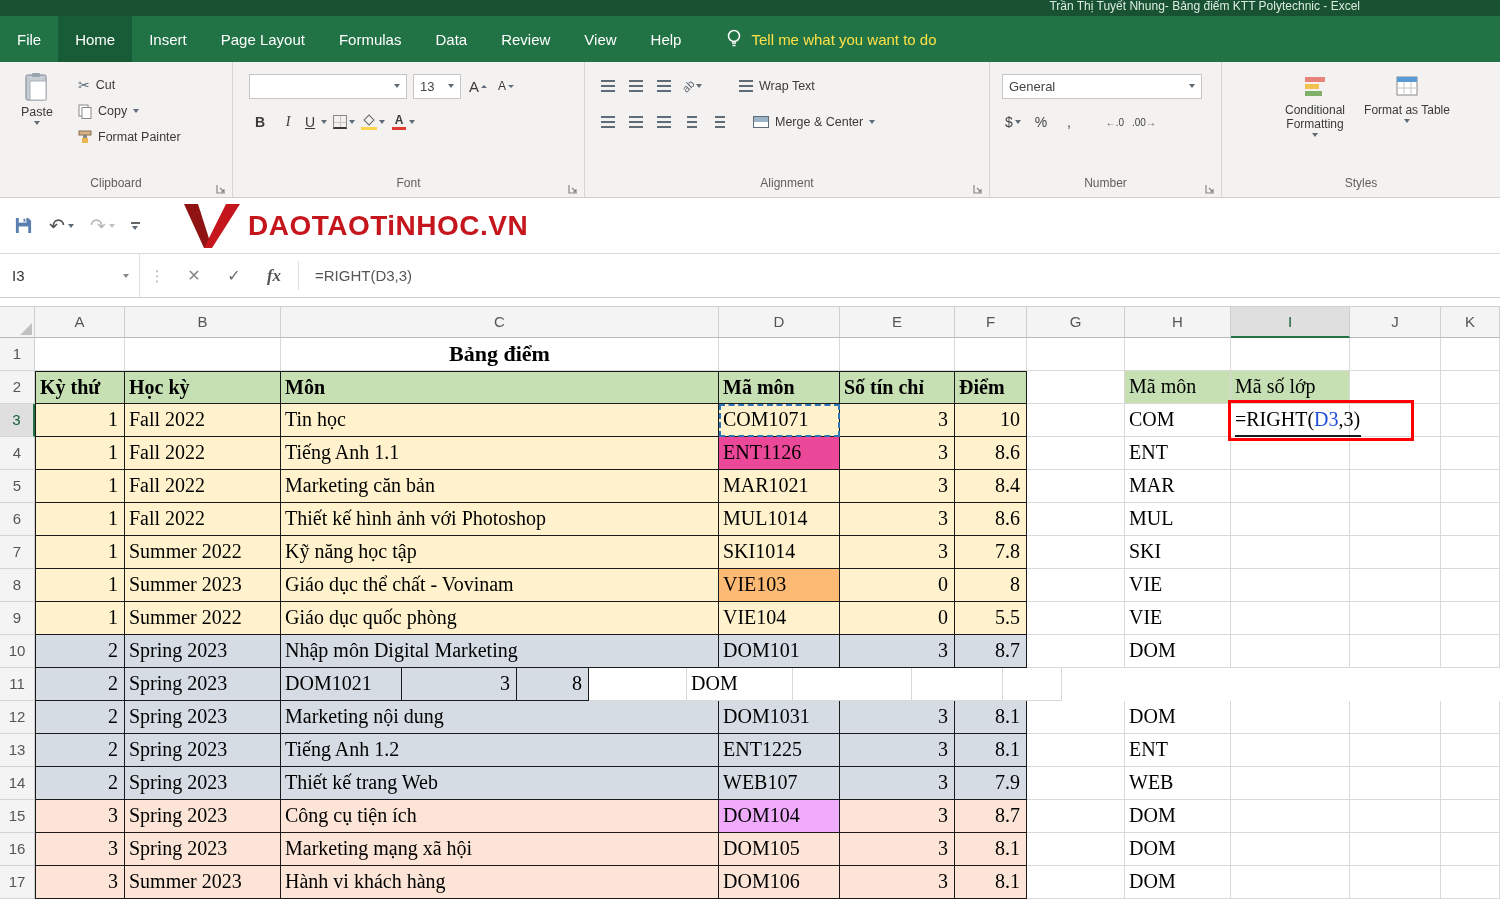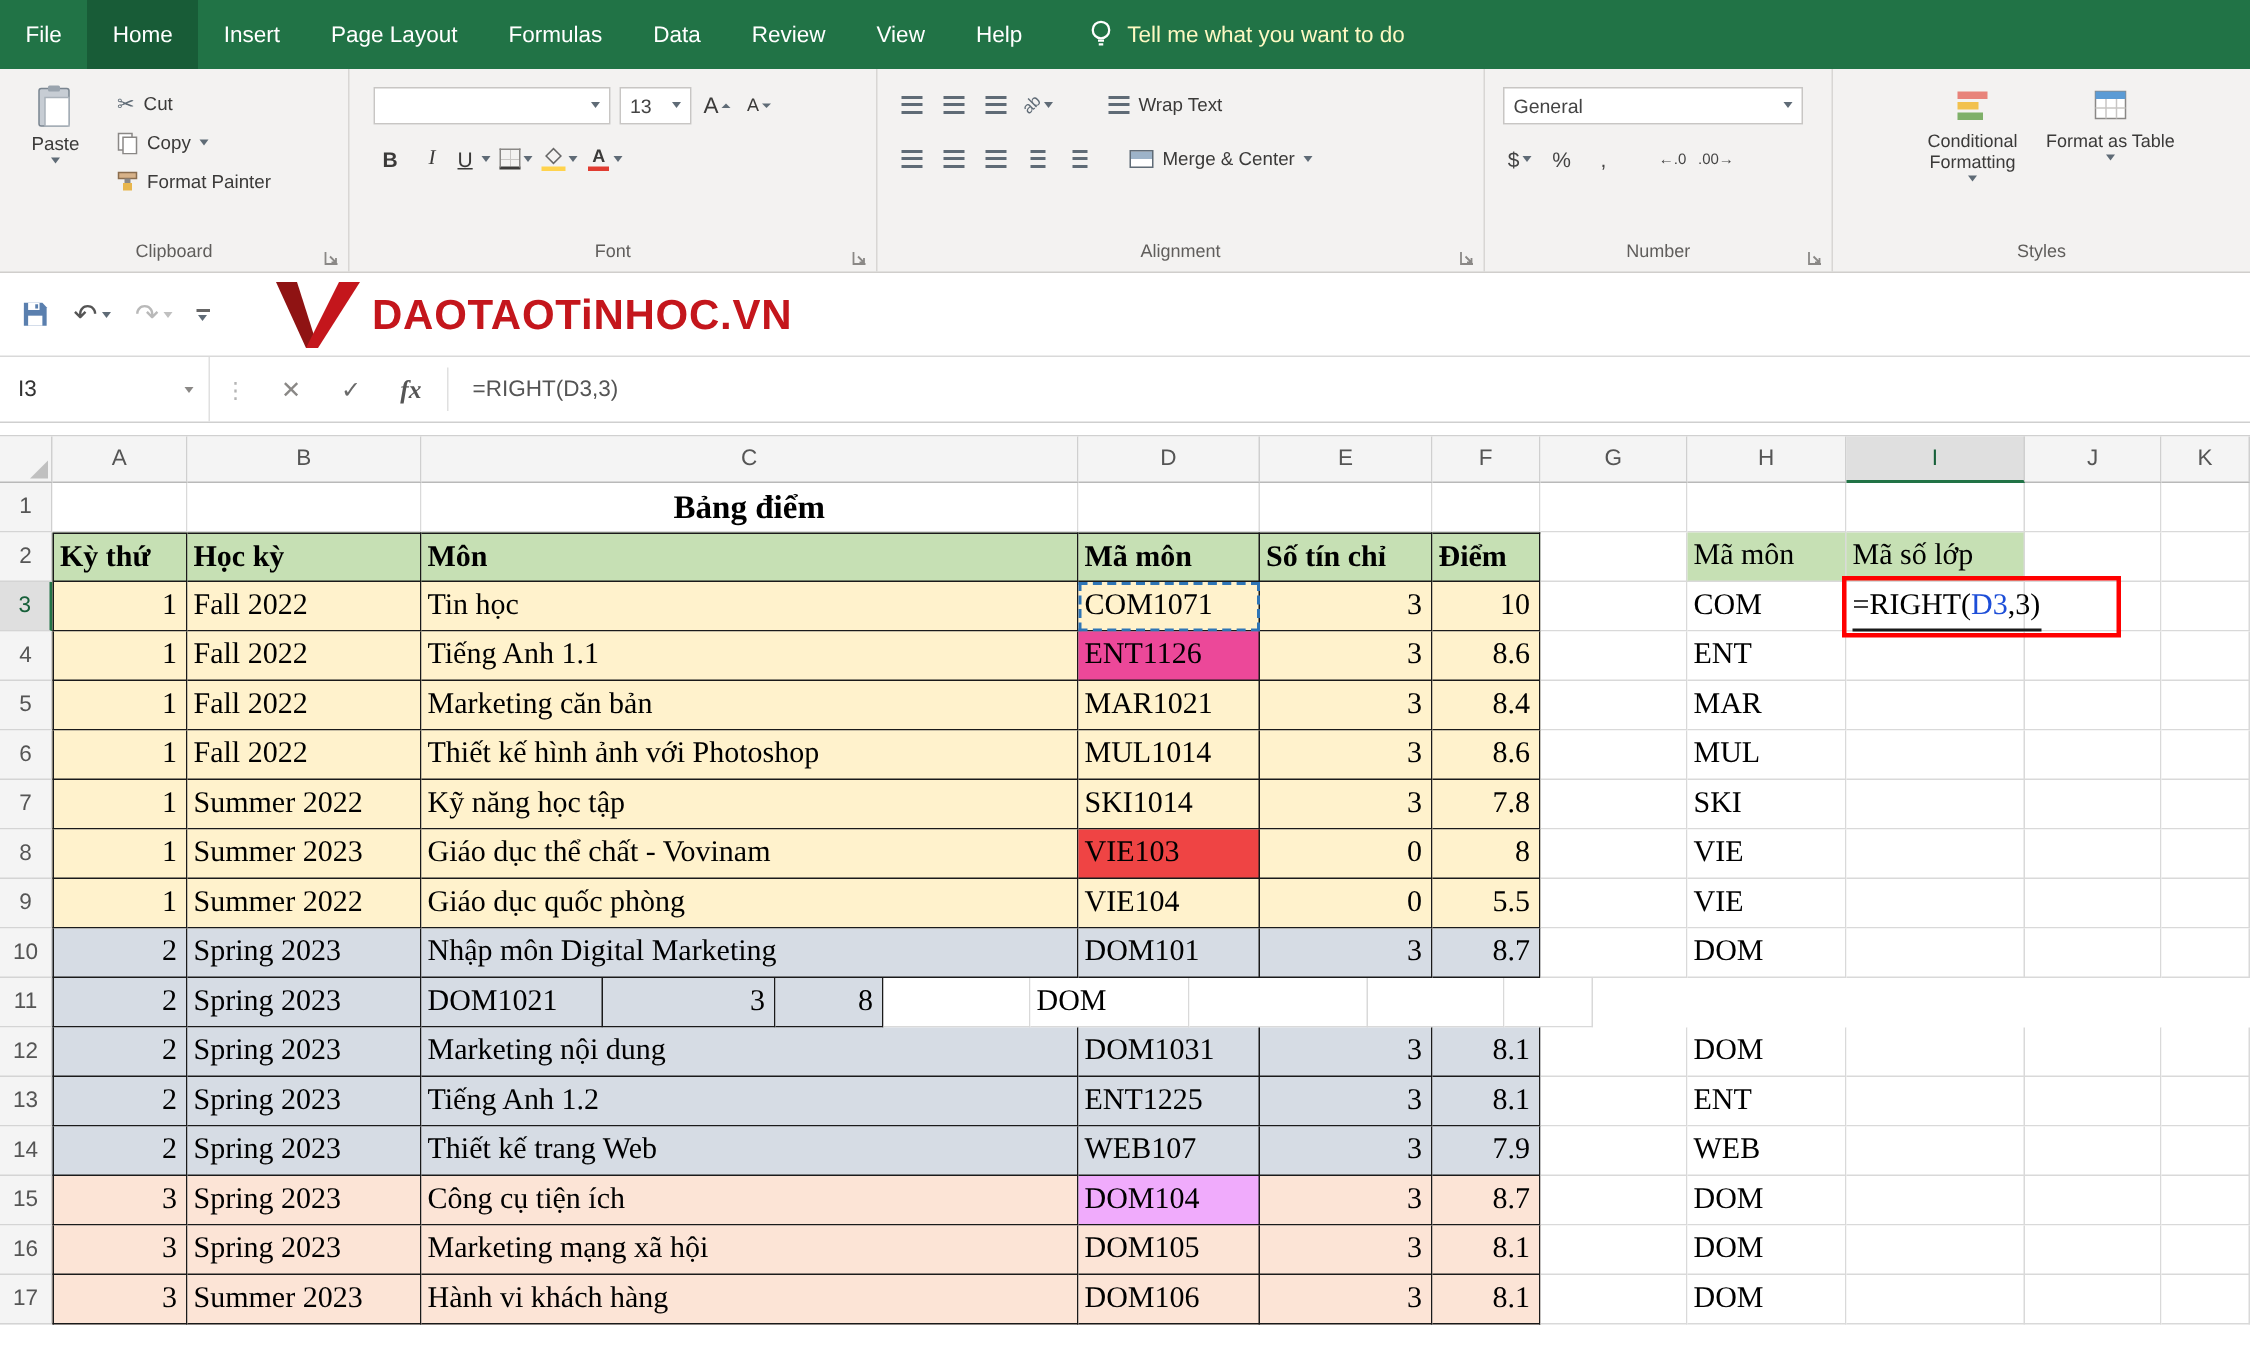--- a/index.html
+++ b/index.html
@@ -7,21 +7,21 @@
   .app{width:1500px;height:900px;position:relative;overflow:hidden}
 
   
   .titlebar{height:16px;background:#185232;display:flex;justify-content:flex-end;align-items:flex-end;padding-right:140px;overflow:hidden}
   .titlebar span{color:#dcebe1;font-size:12px;line-height:19px;white-space:nowrap}
 
   
   .tabsbar{height:46px;background:#217346;display:flex;align-items:stretch}
   .tab{padding:0 17px;display:flex;align-items:center;color:#fff;font-size:15px;cursor:pointer;white-space:nowrap}
   .tab.active{background:#185c37}
-  .tellme{display:flex;align-items:center;gap:9px;margin-left:28px;color:#fef9c3;font-size:15px;white-space:nowrap}
+  .tellme{display:flex;align-items:center;gap:9px;margin-left:28px;color:#fde047;font-size:15px;white-space:nowrap}
 
   
   .ribbon{height:136px;background:#f3f2f1;display:flex;border-bottom:1px solid #d0cecc;color:#3b3a39}
   .rgroup{position:relative;border-right:1px solid #d8d6d4;display:flex;flex-direction:column;flex-shrink:0}
   .gbody{flex:1;display:flex;padding:8px 8px 0}
   .glabel{height:22px;text-align:center;font-size:12px;color:#605e5c;line-height:16px}
   .launcher{position:absolute;right:4px;bottom:5px;width:12px;height:12px;cursor:pointer}
   .crt{width:0;height:0;border-left:3.5px solid transparent;border-right:3.5px solid transparent;border-top:4px solid #5f6b76;display:inline-block;vertical-align:middle}
   .smallbtn{display:flex;align-items:center;gap:6px;height:26px;font-size:12.5px;padding:0 4px;cursor:pointer;white-space:nowrap}
   .pastebtn{width:58px;display:flex;flex-direction:column;align-items:center;cursor:pointer;padding-top:2px}
@@ -93,20 +93,23 @@
   .cell.selcell{overflow:visible;z-index:5}
   .ftext{display:inline-block;border-bottom:2px solid #1a1a1a;padding-right:1px}
   .fref{color:#1d4ed8}
   .redbox{position:absolute;left:-3px;top:-4px;width:186px;height:41px;border:3px solid #ff0000;pointer-events:none;z-index:6}
 </style>
 </head>
 <body>
 
 <div class="app">
 
+  <div class="titlebar">
+    <span>Trần Thị Tuyết Nhung- Bảng điểm KTT Polytechnic  -  Excel</span>
+  </div>
 
   <div class="tabsbar">
     <div style="display:flex">
         <div class="tab">File</div>
         <div class="tab active">Home</div>
         <div class="tab">Insert</div>
         <div class="tab">Page Layout</div>
         <div class="tab">Formulas</div>
         <div class="tab">Data</div>
         <div class="tab">Review</div>
@@ -494,21 +497,21 @@
         <div class="cell" style="width:106px">SKI</div>
         <div class="cell" style="width:119px"></div>
         <div class="cell" style="width:91px"></div>
         <div class="cell" style="width:59px"></div>
       </div>
       <div class="xrow">
         <div class="rowhead">8</div>
         <div class="cell tb leftb num" style="width:90px;background:#FFF2CC">1</div>
         <div class="cell tb" style="width:156px;background:#FFF2CC">Summer 2023</div>
         <div class="cell tb" style="width:438px;background:#FFF2CC">Giáo dục thể chất - Vovinam</div>
-        <div class="cell tb" style="width:121px;background:#ef4444">VIE103</div>
+        <div class="cell tb" style="width:121px;background:#fdba74">VIE103</div>
         <div class="cell tb num" style="width:115px;background:#FFF2CC">0</div>
         <div class="cell tb num" style="width:72px;background:#FFF2CC">8</div>
         <div class="cell" style="width:98px"></div>
         <div class="cell" style="width:106px">VIE</div>
         <div class="cell" style="width:119px"></div>
         <div class="cell" style="width:91px"></div>
         <div class="cell" style="width:59px"></div>
       </div>
       <div class="xrow">
         <div class="rowhead">9</div>

